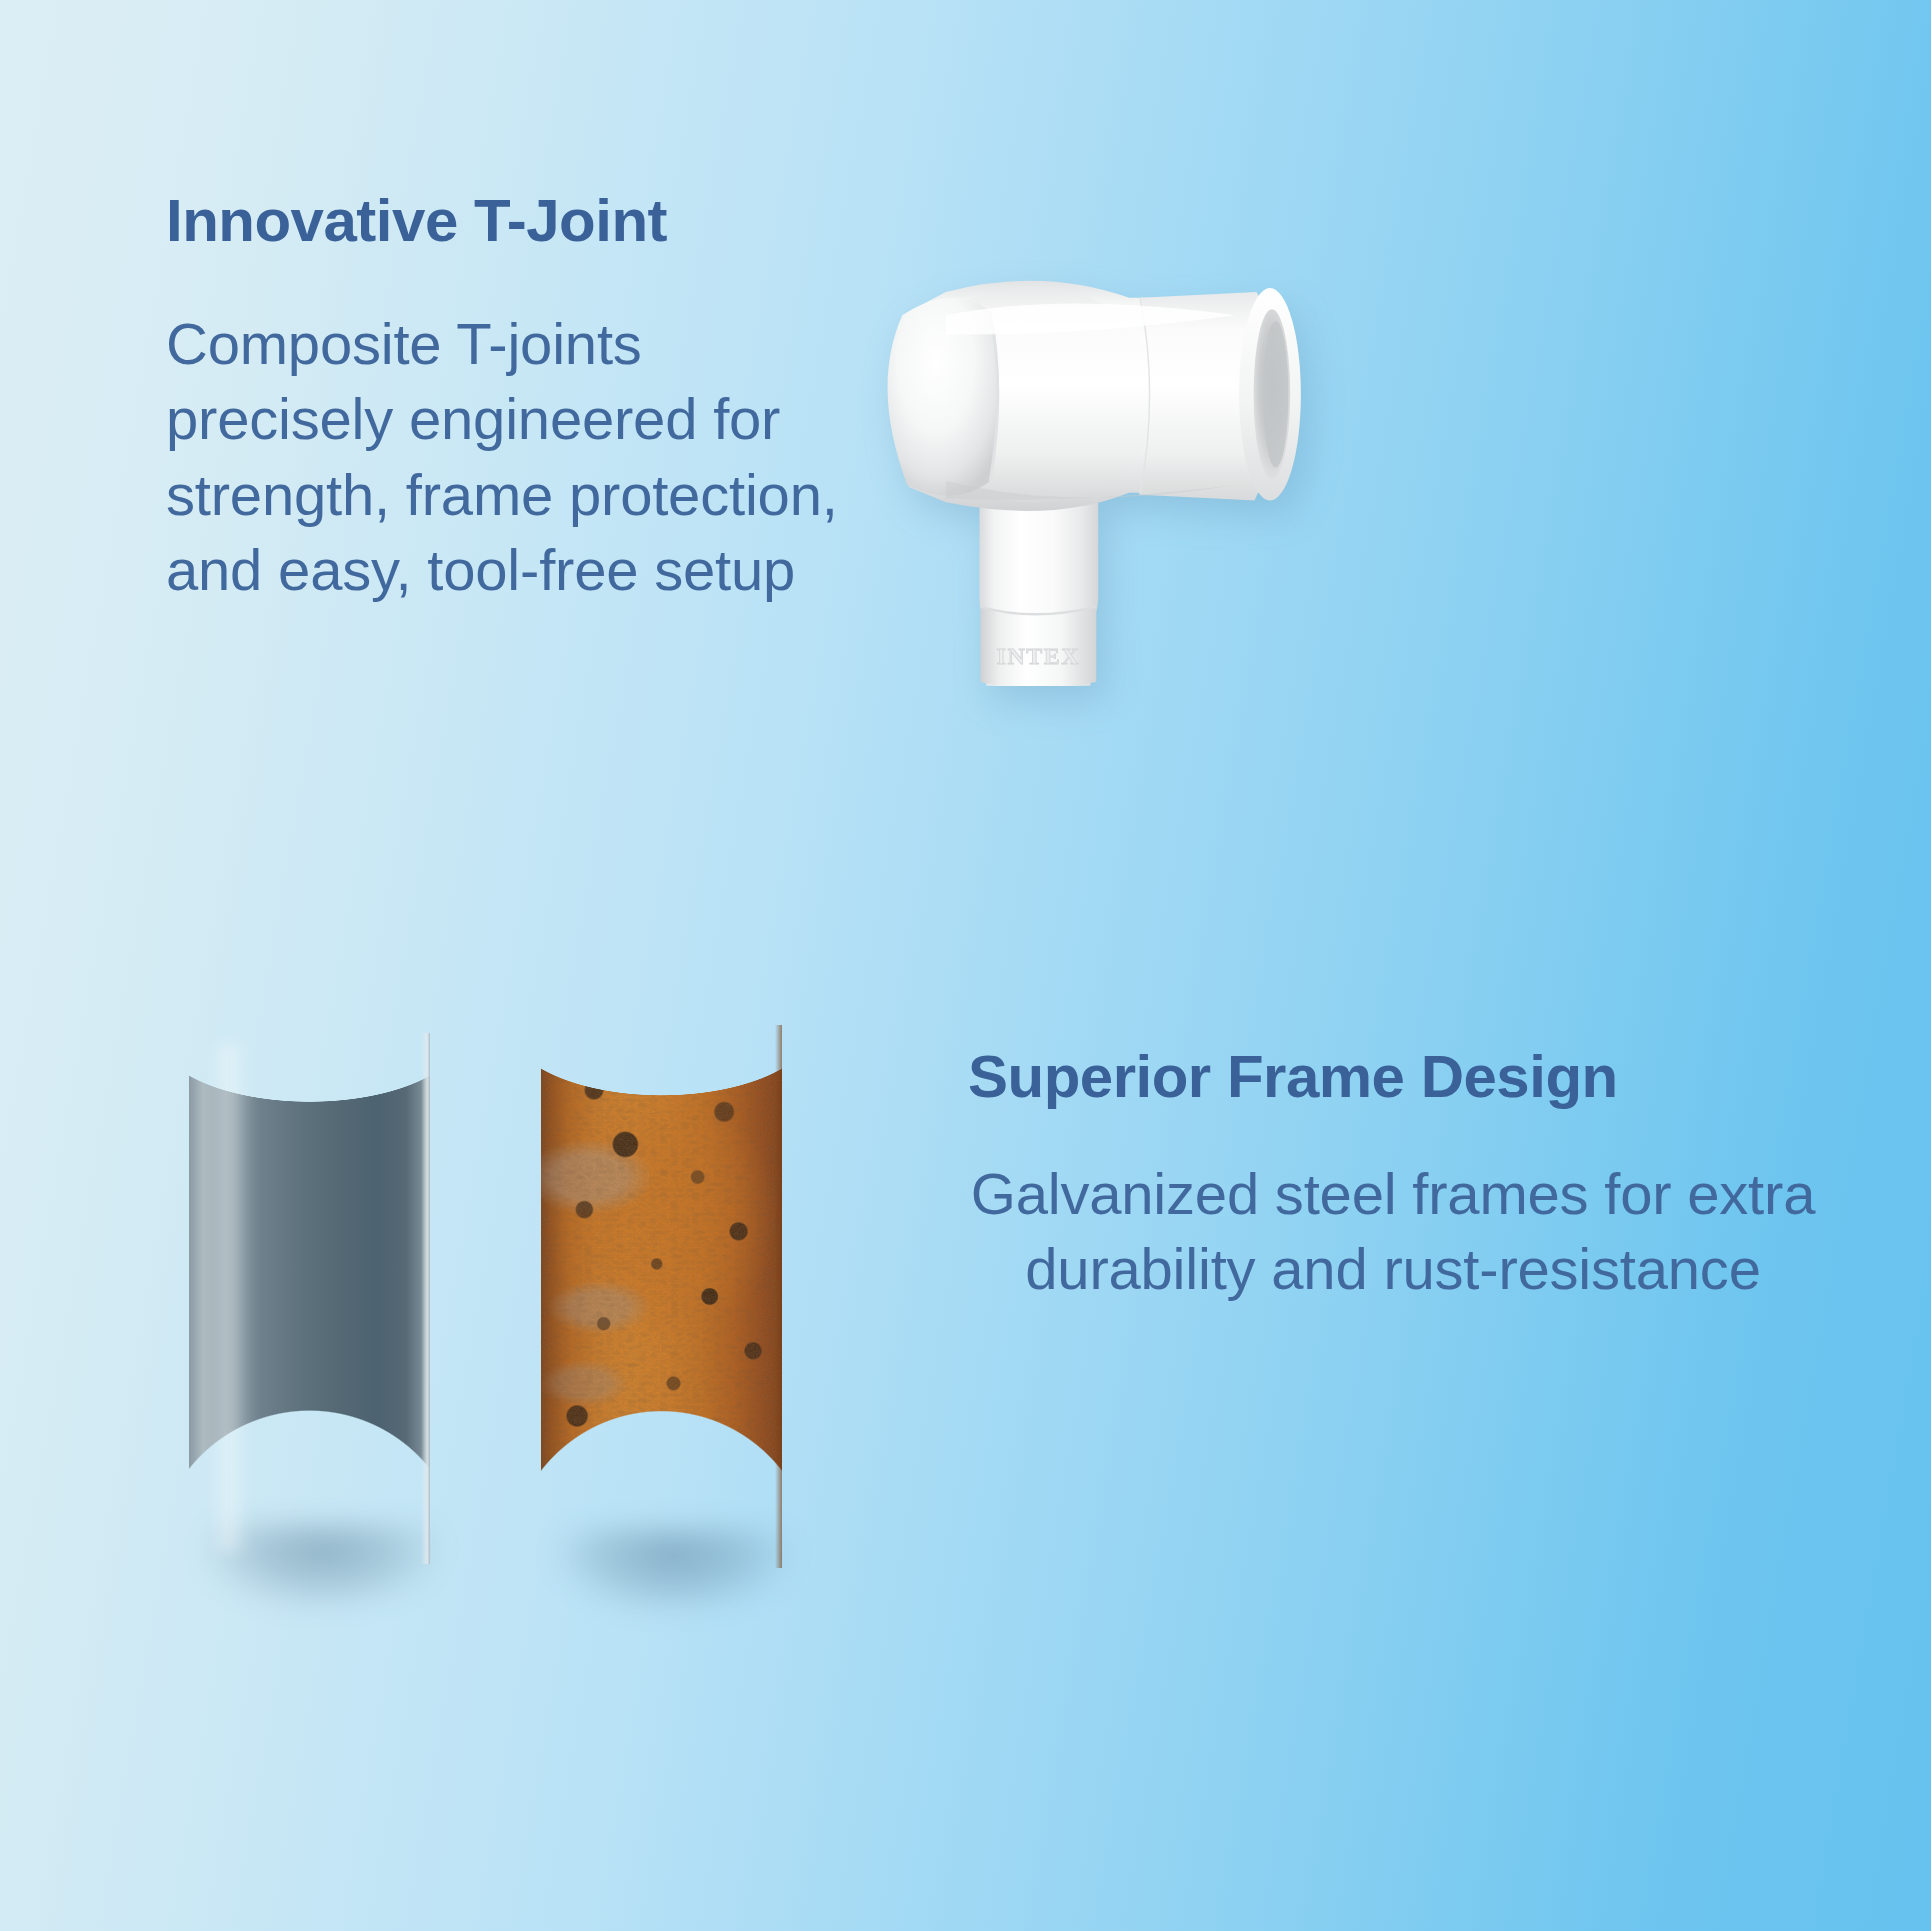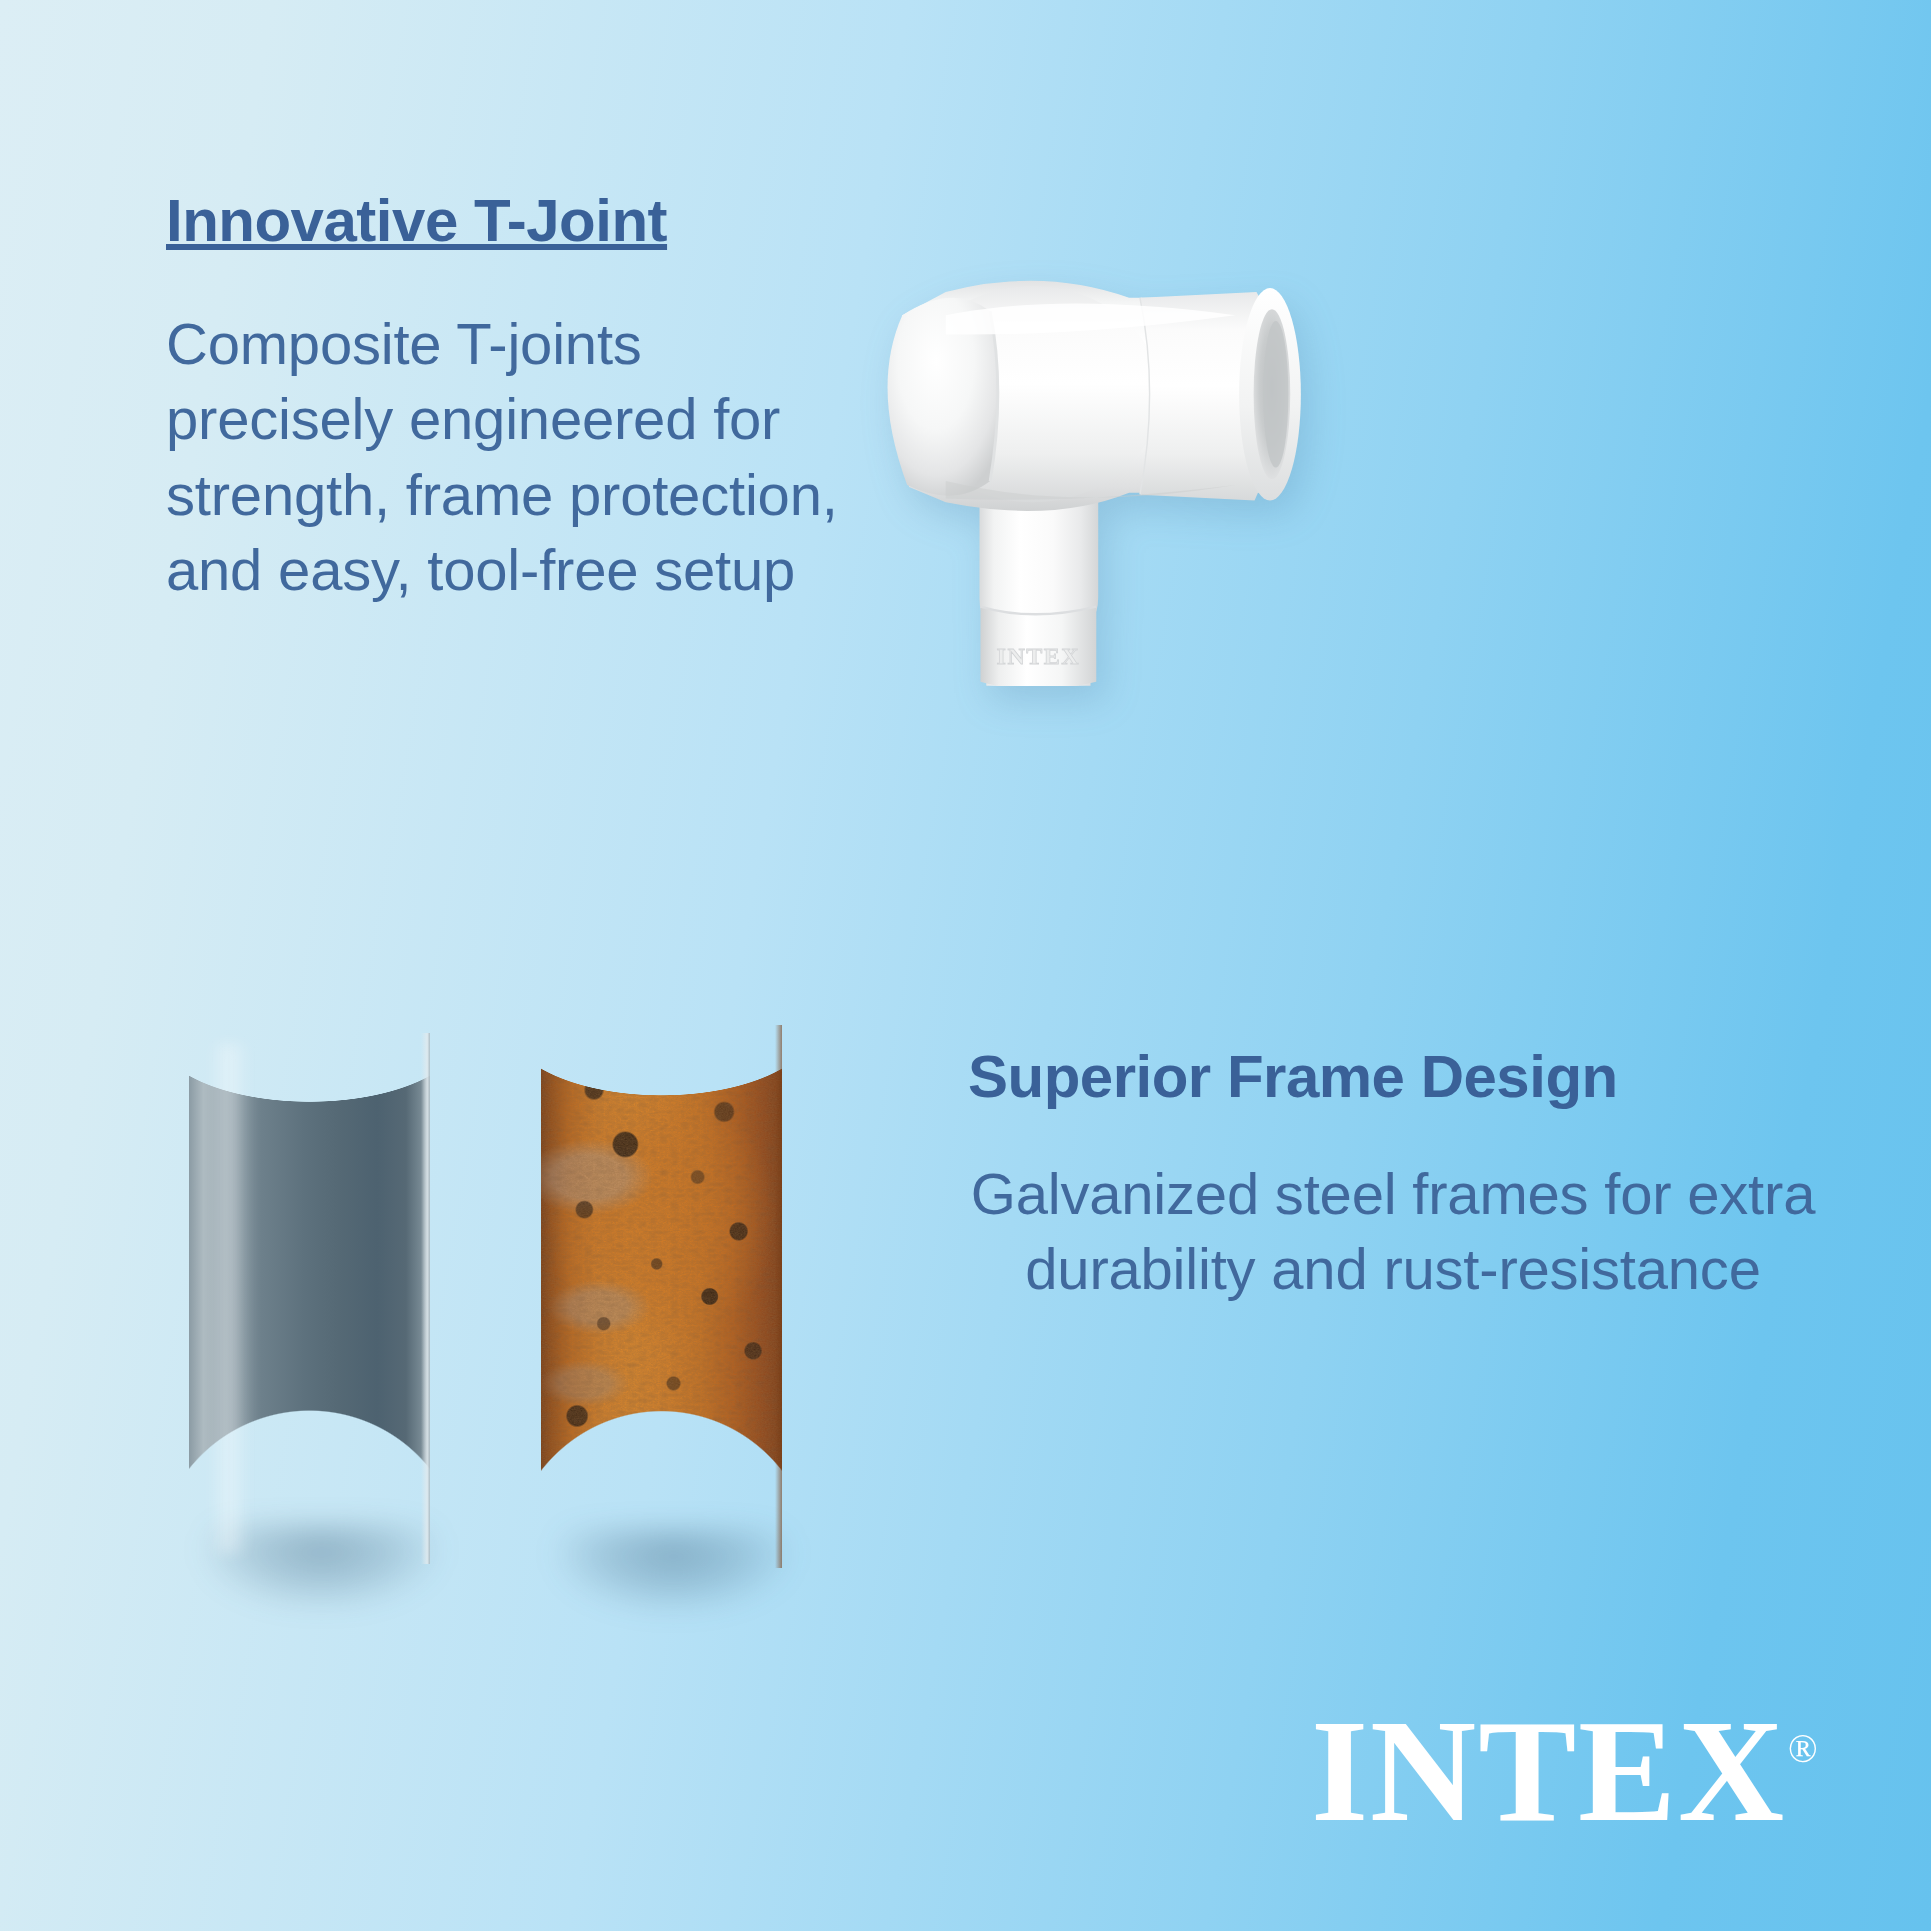--- a/index.html
+++ b/index.html
@@ -25,21 +25,21 @@
     white-space:nowrap;
   }
   .body-copy{
     color:#41699d;
     line-height:1.30;
     font-weight:400;
     letter-spacing:-0.2px;
   }
 
   #tjoint-block{left:166px;top:189px;width:695px;}
-  #tjoint-block .heading{font-size:60px;text-decoration:underline;}
+  #tjoint-block .heading{font-size:60px;}
   #tjoint-block .body-copy{font-size:58px;margin-top:54px;}
 
   #frame-block{left:968px;top:1045px;width:850px;}
   #frame-block .heading{font-size:60px;}
   #frame-block .body-copy{font-size:58px;margin-top:48px;text-align:center;}
 
   
   #logo{
     position:absolute;left:1311px;top:1697px;
     color:#ffffff;
@@ -289,16 +289,15 @@
       </svg>
     </div>
     <div class="edge"></div>
   </div>
 
   <div class="block" id="frame-block">
     <div class="heading">Superior Frame Design</div>
     <div class="body-copy">Galvanized steel frames for extra durability and rust-resistance</div>
   </div>
 
-  <div id="logo"><span>INTEX</span><span class="reg">®</span></div>
 
 </div>
 
 
 </body></html>

